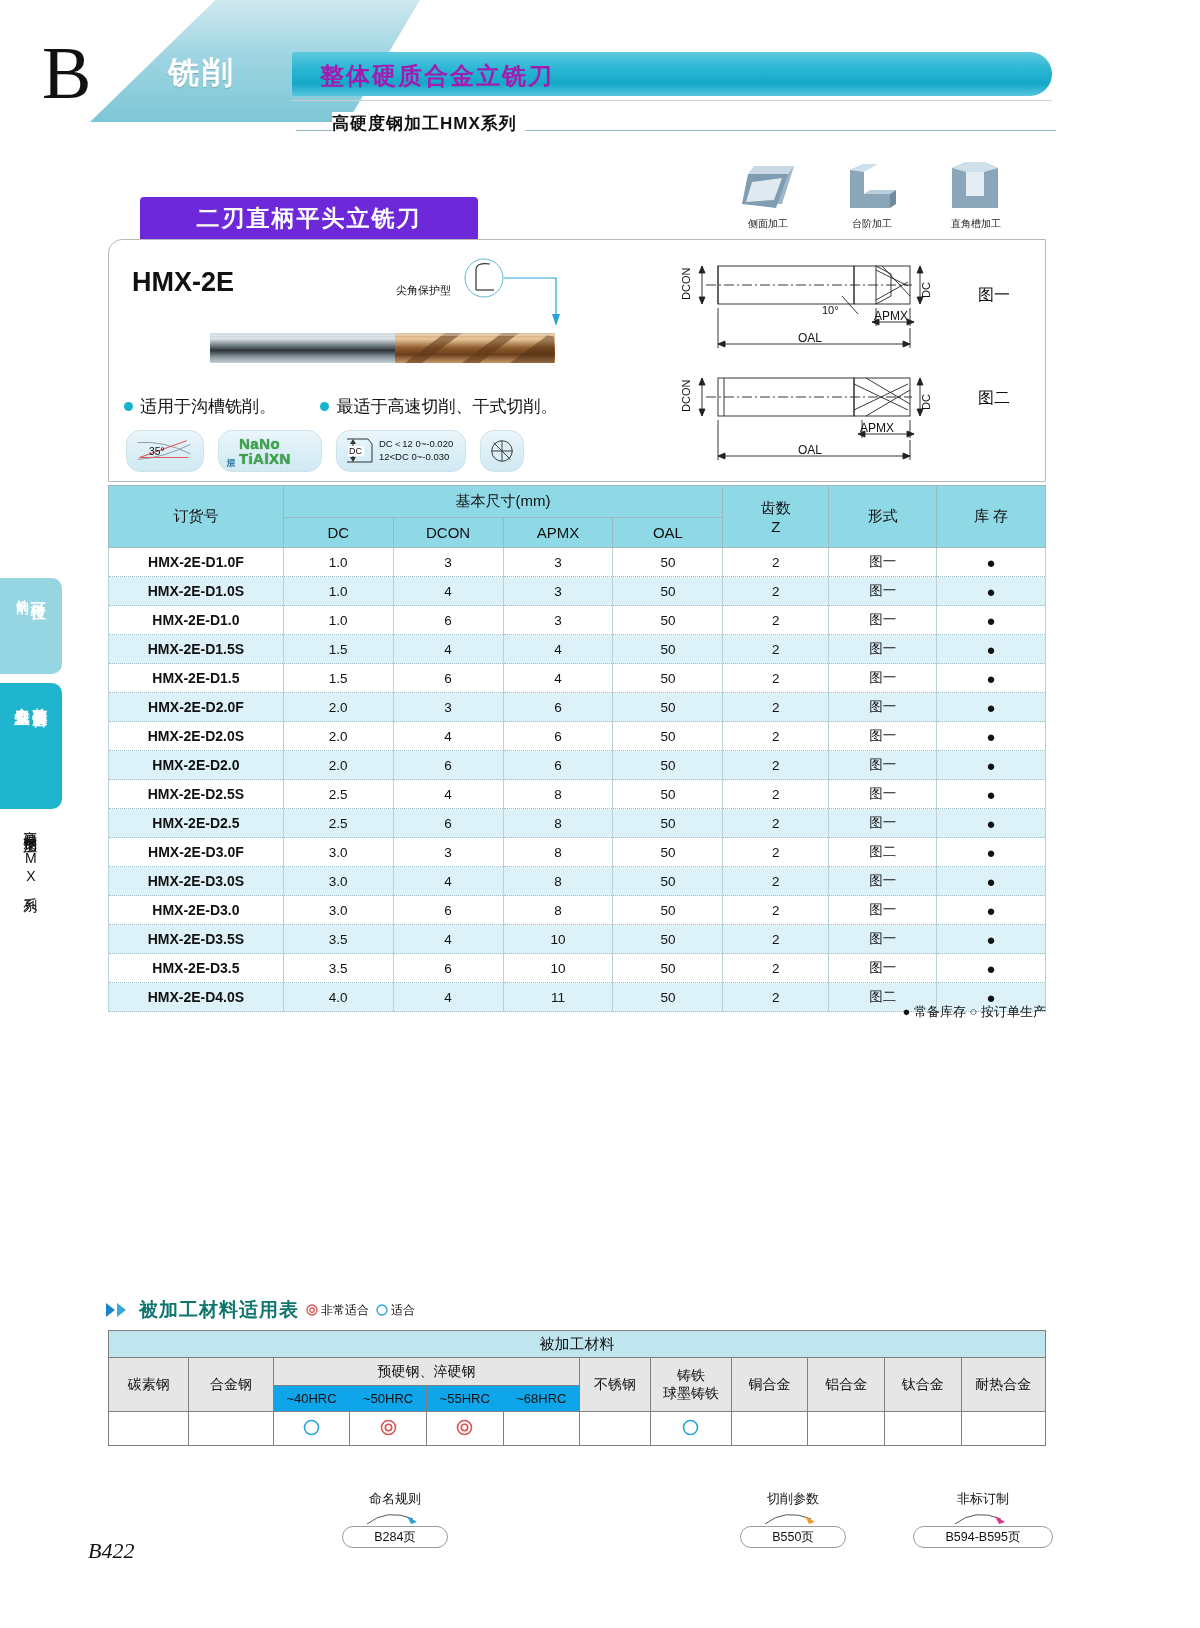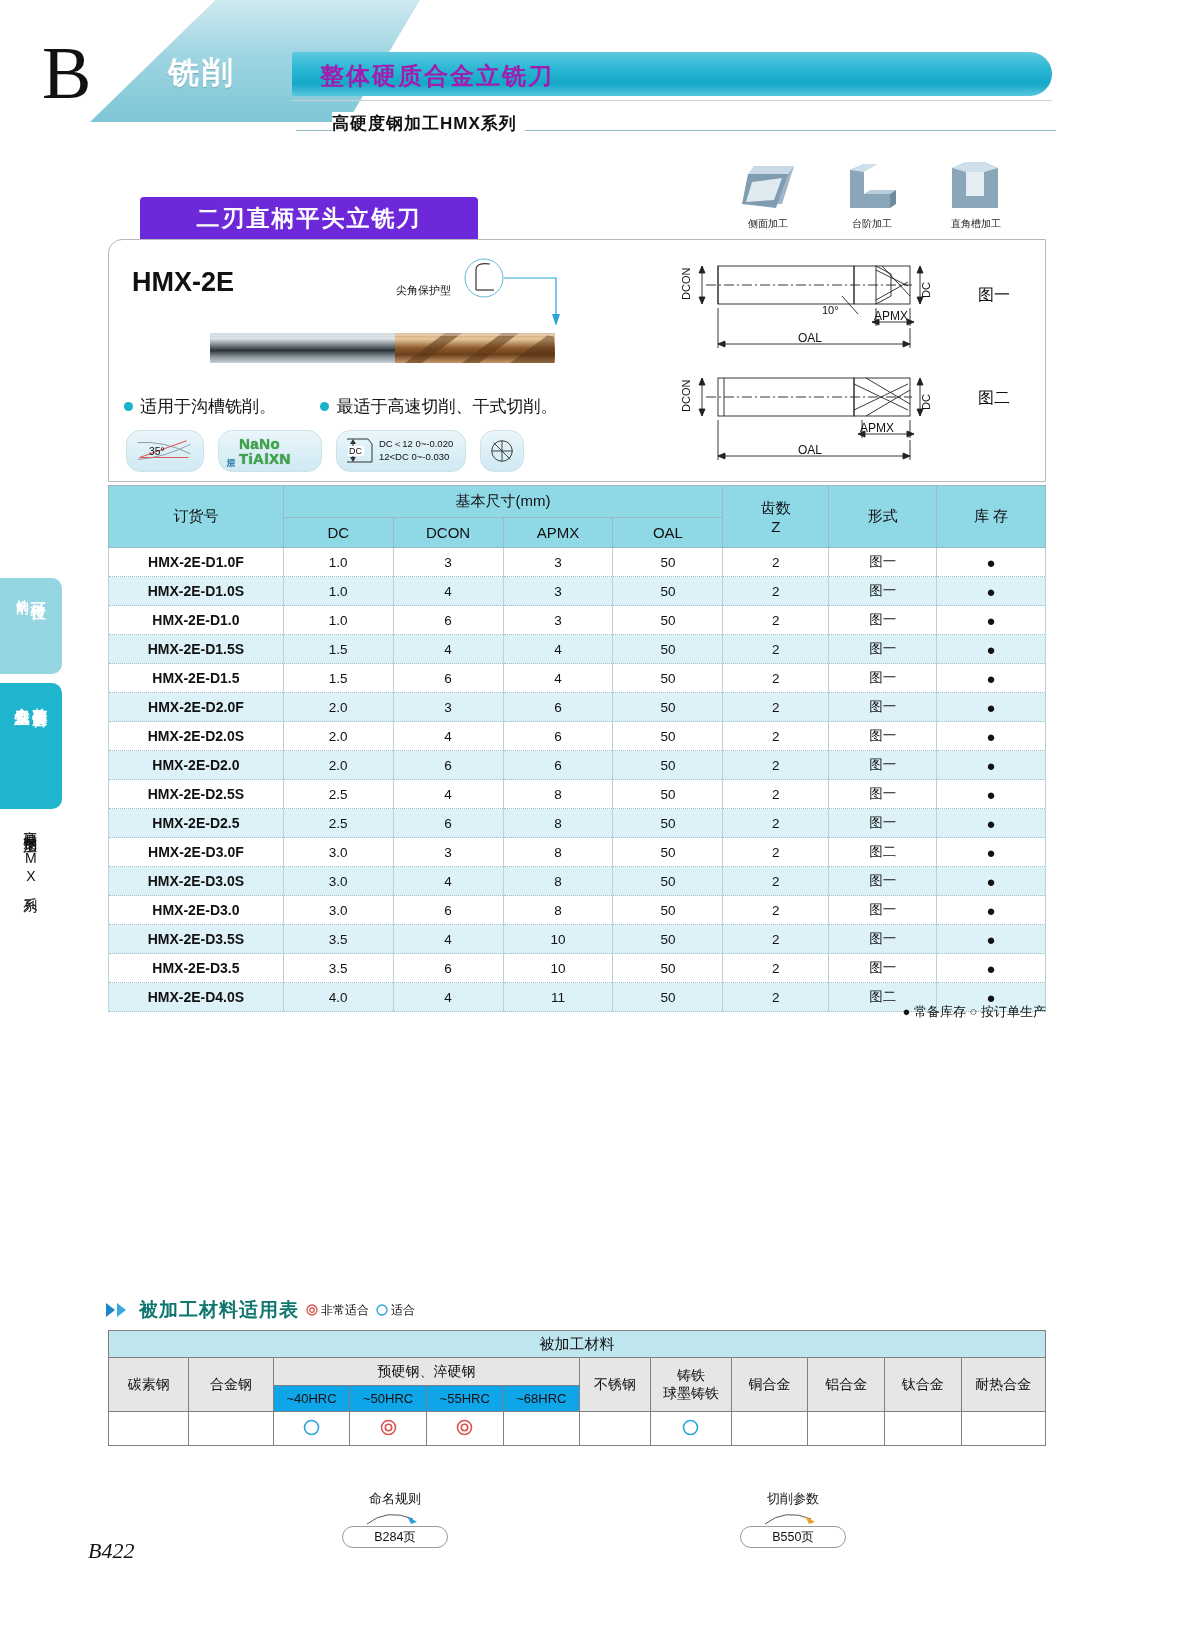--- a/index.html
+++ b/index.html
@@ -642,16 +642,24 @@
         <div class="lnk-b">B284页</div>
       </div>
       <div class="lnk" style="left: 398px;">
         <div class="lnk-t">切削参数</div>
         <svg width="60" height="18" viewBox="0 0 60 18" style="display:block;margin:0 auto;">
           <path d="M2 16 Q22 0 48 11" fill="none" stroke="#555" stroke-width="1"></path>
           <polygon points="52,14 42,8 46,16" fill="#f0a028"></polygon>
         </svg>
         <div class="lnk-b">B550页</div>
       </div>
+      <div class="lnk" style="left: 588px;">
+        <div class="lnk-t">非标订制</div>
+        <svg width="60" height="18" viewBox="0 0 60 18" style="display:block;margin:0 auto;">
+          <path d="M2 16 Q22 0 48 11" fill="none" stroke="#555" stroke-width="1"></path>
+          <polygon points="52,14 42,8 46,16" fill="#e0348b"></polygon>
+        </svg>
+        <div class="lnk-b wide">B594-B595页</div>
+      </div>
     </div>
 
   <div class="pagenum">B422</div>
 </div>
 
 </body></html>

